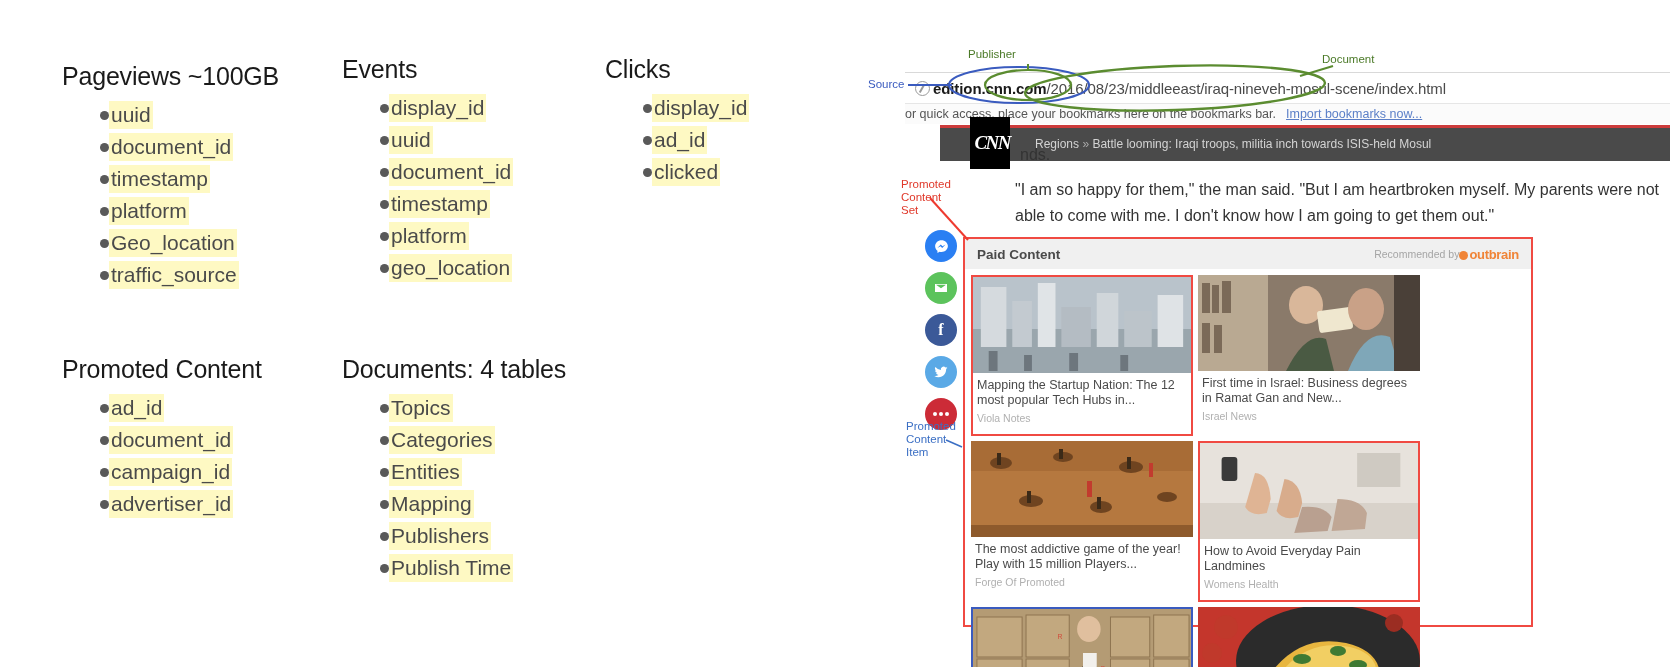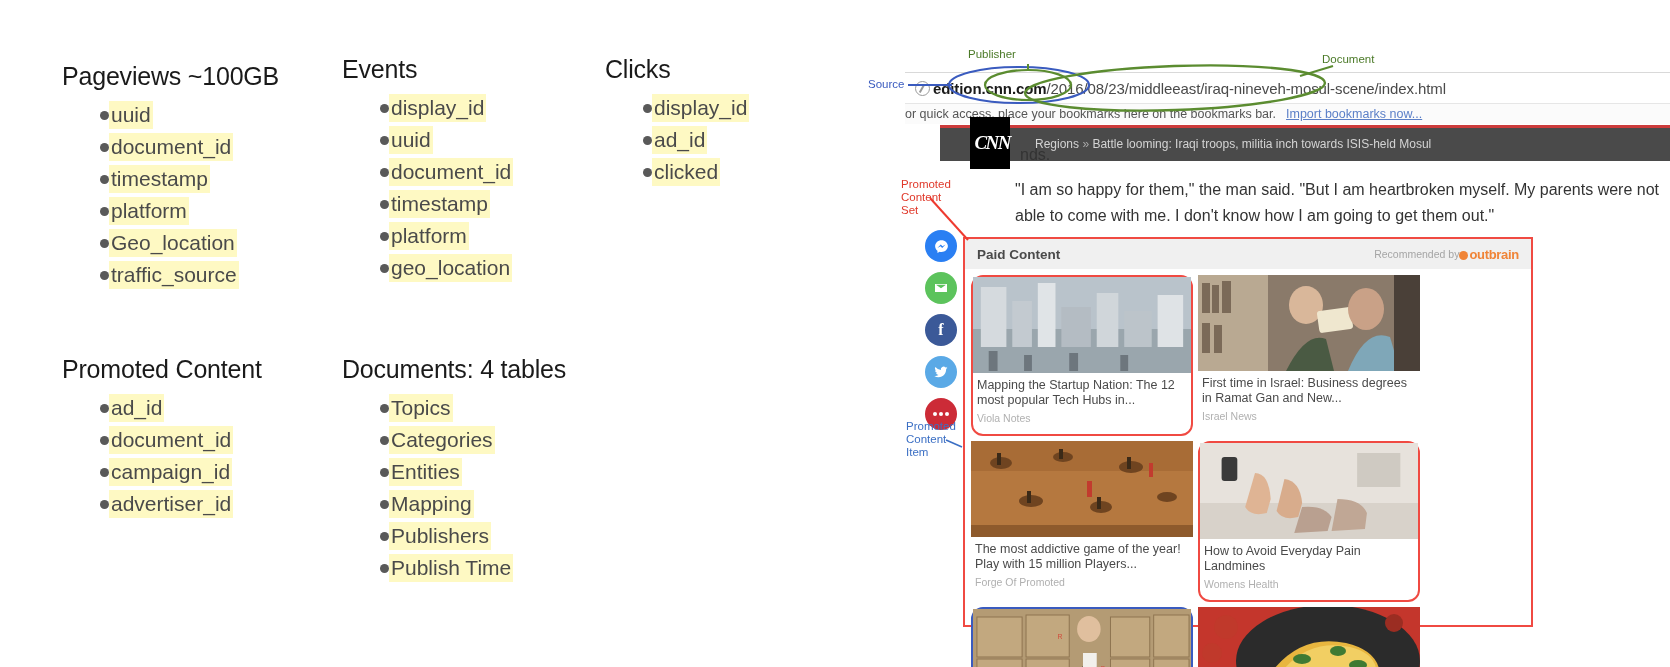--- a/index.html
+++ b/index.html
@@ -122,21 +122,21 @@
     justify-content:space-between;padding:0 12px;
   }
   .paid-title{font-size:13.5px;font-weight:700;color:#4a4a4a;}
   .paid-rec{font-size:10.5px;color:#a5a5a5;display:flex;align-items:center;gap:0;margin-left:37px;}
   .ob-logo{color:#f08437;font-weight:700;font-size:13px;letter-spacing:-0.3px;}
   .ob-dot{
     display:inline-block;width:9px;height:9px;border-radius:50%;
     background:#f08437;margin-right:1px;vertical-align:-1px;
   }
   .cards{display:flex;flex-wrap:wrap;padding:6px 6px 0 6px;gap:5px;}
-  .card{width:222px;box-sizing:border-box;border-radius:12px;}
+  .card{width:222px;box-sizing:border-box;}
   .card.border-red{border:2px solid #f04a42;}
   .card.border-blue{border:2px solid #3a5bbf;}
   .card-thumb{width:100%;height:96px;background:#cfcfcf;overflow:hidden;position:relative;}
   .card-title{
     font-size:12.5px;line-height:15px;color:#4a4a4a;padding:5px 4px 2px 4px;
     height:32px;overflow:hidden;
   }
   .card-src{font-size:10.5px;color:#b0b0b0;padding:0 4px 10px 4px;}
 </style>
 </head>

